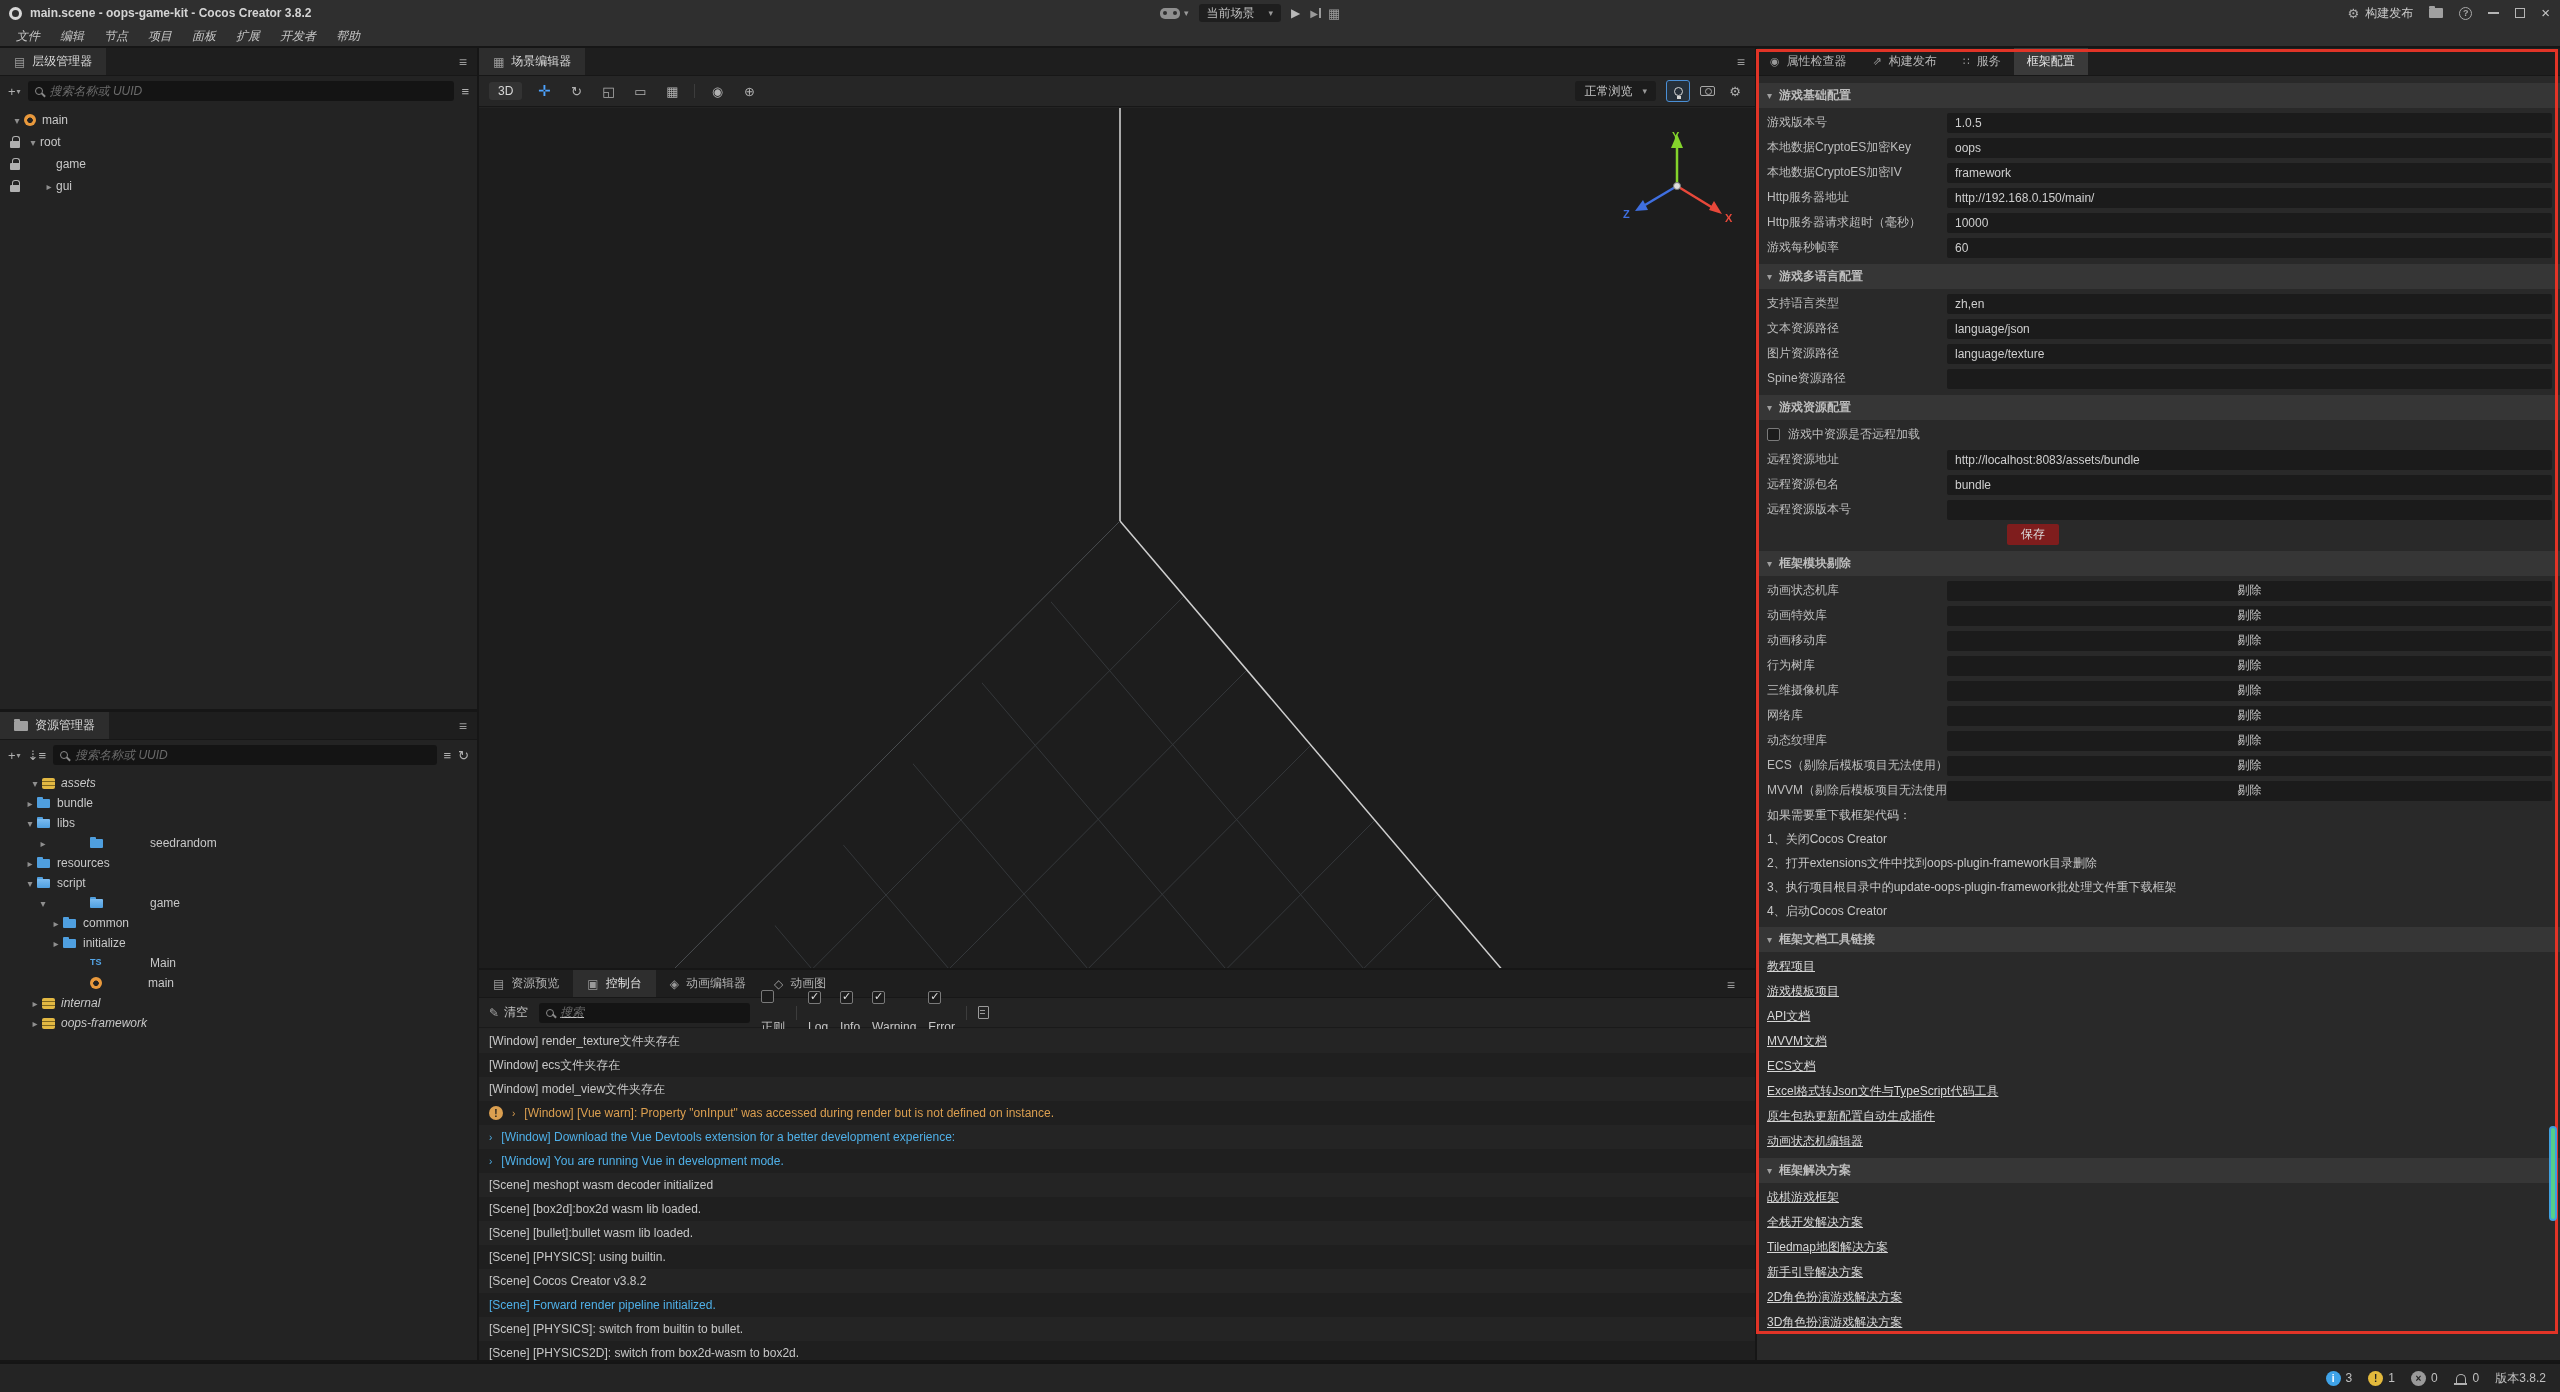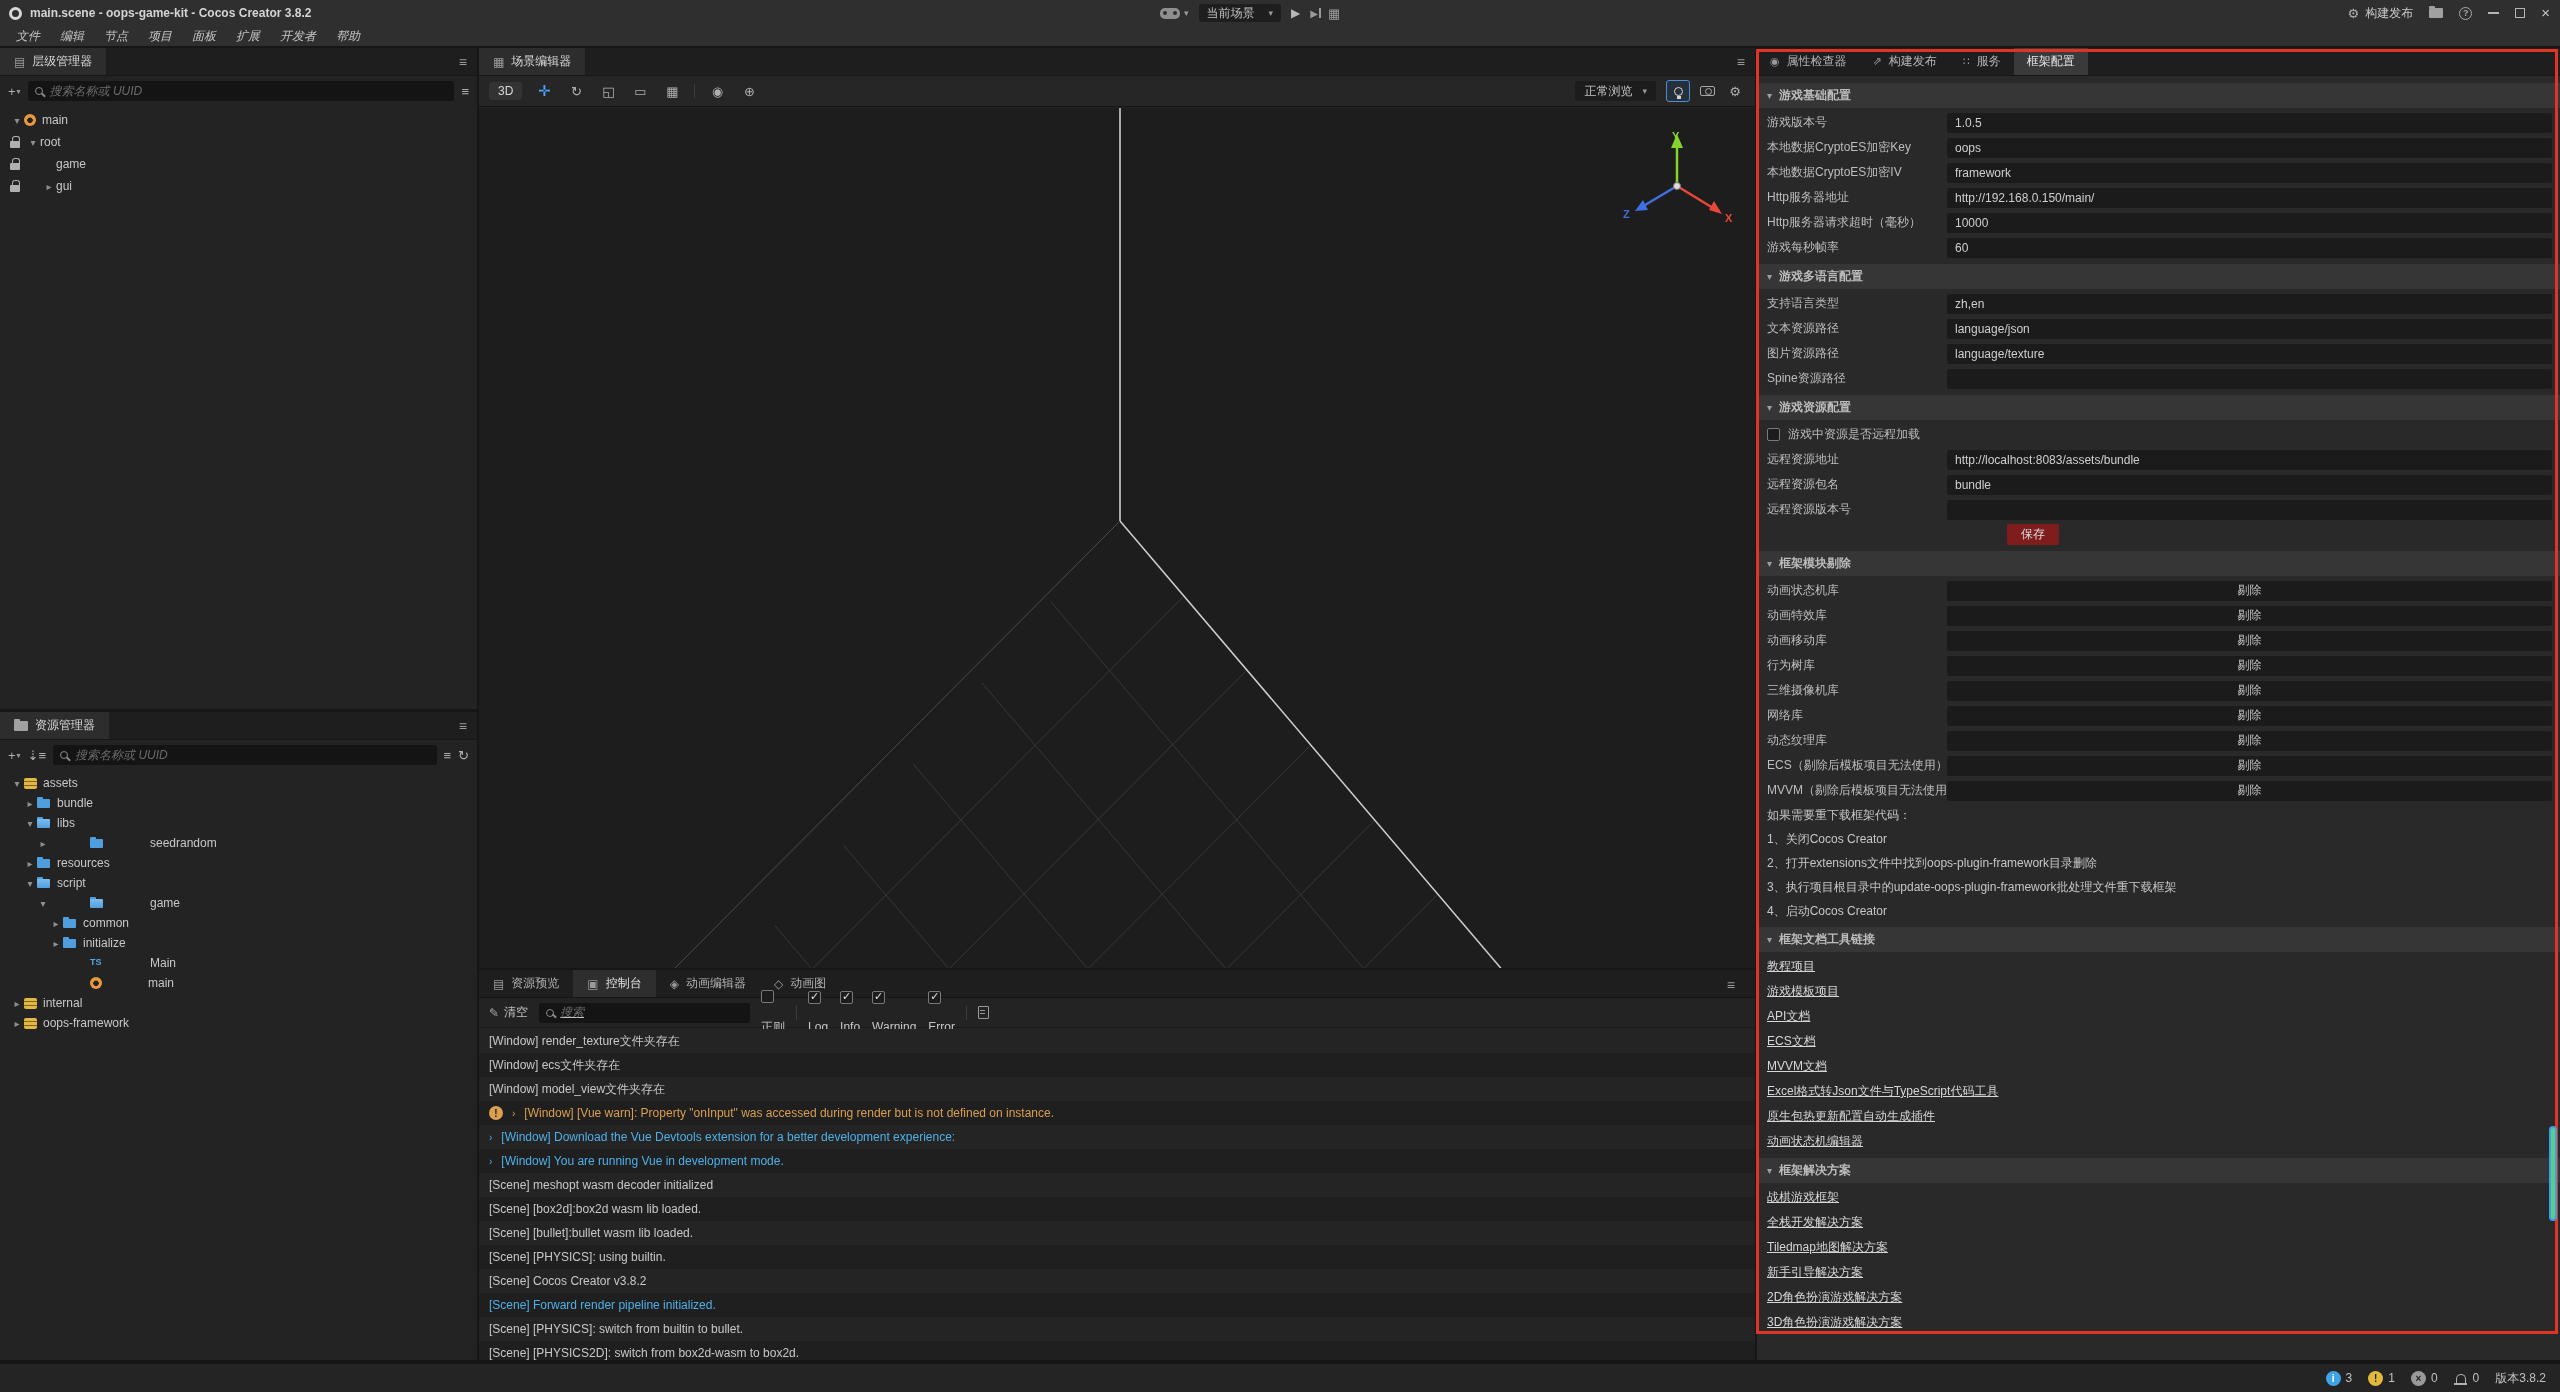--- a/index.html
+++ b/index.html
@@ -57,21 +57,21 @@
   #assets .trow { height:20px; }
   .lockk { position:absolute; left:10px; top:50%; margin-top:-6px; width:10px; height:12px; display:none; }
   .lockk.on { display:block; }
   .lockk::before { content:""; position:absolute; top:0; left:2px; width:6px; height:6px; border:1.5px solid #b0b0b0; border-bottom:none; border-radius:3px 3px 0 0; }
   .lockk::after { content:""; position:absolute; bottom:0; left:0; width:10px; height:7px; background:#b0b0b0; border-radius:1px; }
   .chev { width:14px; flex-shrink:0; color:#8f8f8f; font-size:10px; text-align:center; }
   .chev.open::before{ content:"▾"; }
   .chev.closed::before{ content:"▸"; }
   .chev.none { visibility:hidden; }
   .trow.d0{ padding-left:10px; } .trow.d1{ padding-left:26px; } .trow.d2{ padding-left:42px; }
-  .trow.a0{ padding-left:10px; } .trow.a1{ padding-left:23px; } .trow.a2{ padding-left:36px;gap:40px; } .trow.a3{ padding-left:49px; }
+  .trow.a0{ padding-left:28px;font-style:italic; } .trow.a1{ padding-left:23px; } .trow.a2{ padding-left:36px;gap:40px; } .trow.a3{ padding-left:49px; }
   .ticon { width:14px; height:12px; margin-right:6px; position:relative; flex-shrink:0; }
   .ticon.flame { width:12px; height:12px; border-radius:50%; background:radial-gradient(circle at 50% 52%, #232323 0 2.5px, #e9993c 3px 6px); }
   .ticon.folder::before, .ticon.folder-open::before { content:""; position:absolute; left:0; top:0; width:6px; height:3px; background:#4f9fdf; border-radius:1px 1px 0 0; }
   .ticon.folder::after, .ticon.folder-open::after { content:""; position:absolute; left:0; top:2px; width:13px; height:9px; background:#4f9fdf; border-radius:1px; }
   .ticon.folder-open::after { background:linear-gradient(180deg,#7cbcf0,#4f9fdf); }
   .ticon.db { width:13px; height:11px; margin-top:1px; background:repeating-linear-gradient(180deg,#e2b843 0 3px,#7e6620 3px 4px); border-radius:2px; }
   .ticon.ts::before { content:"TS"; position:absolute; top:0; font-weight:bold; font-size:9px; color:#55a6e8; }
 
   
   .scenetoolbar { height:31px; background:#262626; border-bottom:1px solid #171717; display:flex; align-items:center; gap:12px; padding:0 10px; }
@@ -918,27 +918,27 @@
       </div>
 
       <div class="irow link">
 
         <span class="row-label">API文档</span>
 
       </div>
 
       <div class="irow link">
 
+        <span class="row-label">MVVM文档</span>
+
+      </div>
+
+      <div class="irow link">
+
         <span class="row-label">ECS文档</span>
-
-      </div>
-
-      <div class="irow link">
-
-        <span class="row-label">MVVM文档</span>
 
       </div>
 
       <div class="irow link">
 
         <span class="row-label">Excel格式转Json文件与TypeScript代码工具</span>
 
       </div>
 
       <div class="irow link">

